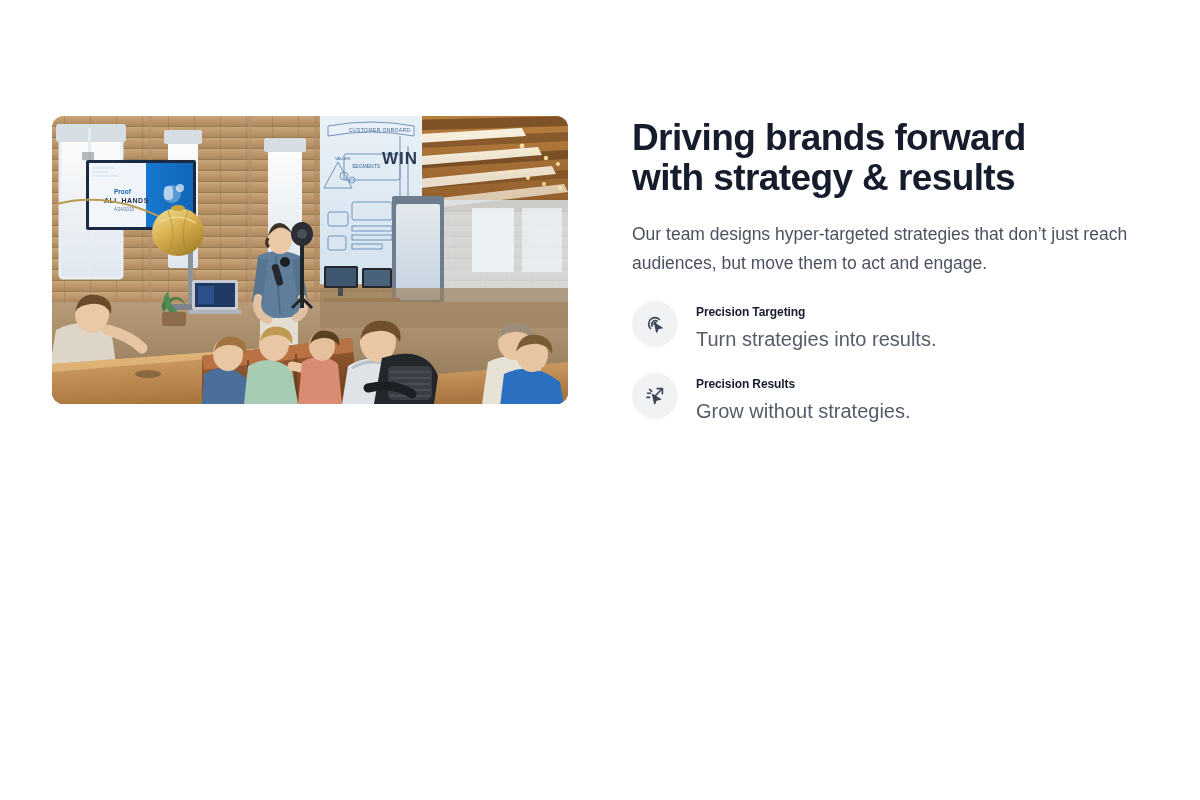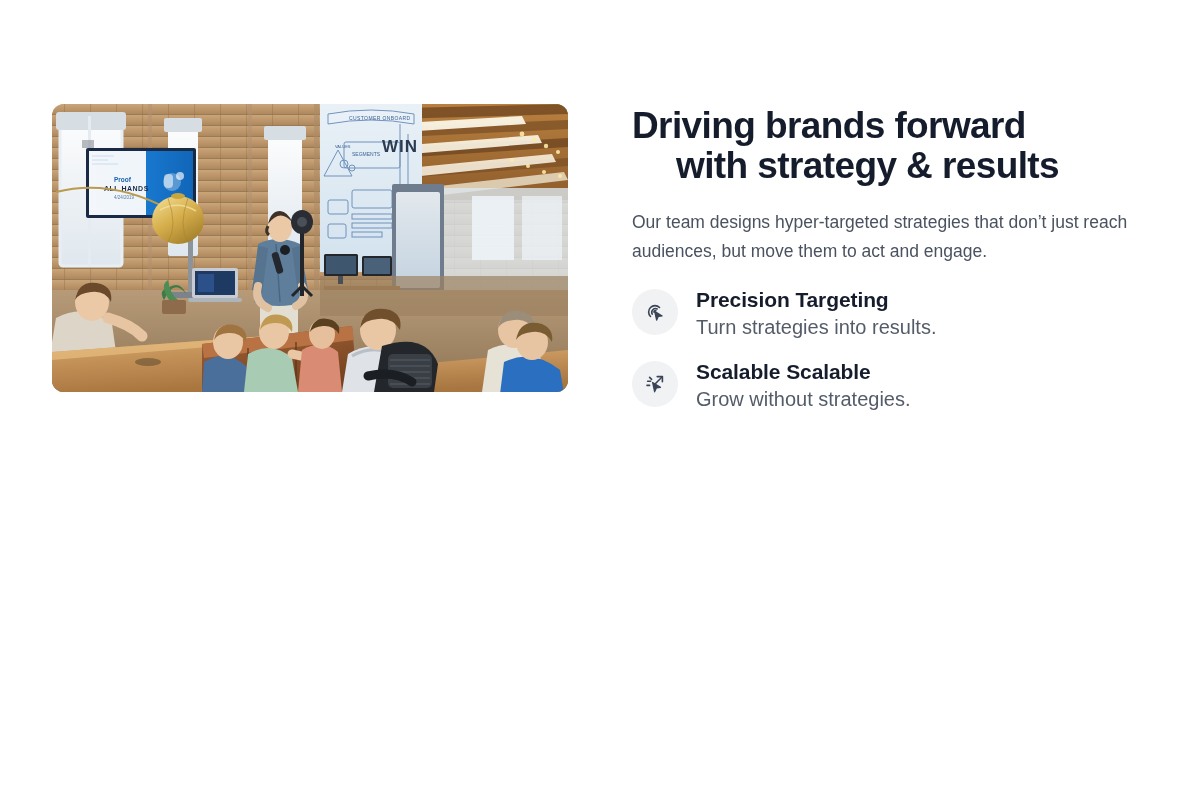--- a/index.html
+++ b/index.html
@@ -18,21 +18,21 @@
     width: 1200px;
     height: 800px;
     background: #ffffff;
     overflow: hidden;
   }
 
   
   .section {
     position: absolute;
     left: 52px;
-    top: 104px;
+    top: 116px;
     width: 1096px;
     display: flex;
     align-items: flex-start;
     gap: 64px;
   }
 
   
   .media {
     position: relative;
     width: 516px;
@@ -52,21 +52,21 @@
   }
 
   .headline {
     font-size: 37px;
     line-height: 40px;
     font-weight: 700;
     letter-spacing: -0.6px;
     color: #151c2c;
     margin-bottom: 22px;
   }
-  .headline .l2 { display: block; margin-left: 44px; }
+  .headline .l2 { display: block; }
 
   .lede {
     font-size: 17.5px;
     line-height: 29px;
     color: #4a5260;
     margin-bottom: 22px;
     max-width: 516px;
   }
 
   .features {
@@ -90,21 +90,21 @@
     display: flex;
     align-items: center;
     justify-content: center;
     margin-top: 1px;
   }
   .feat-icon svg { display: block; }
 
   .feat-text { padding-top: 1px; }
 
   .feat-title {
-    font-size: 21px;
+    font-size: 12px;
     line-height: 22px;
     font-weight: 700;
     color: #151c2c;
     letter-spacing: -0.1px;
     margin-bottom: 6px;
   }
 
   .feat-desc {
     font-size: 20px;
     line-height: 21px;
@@ -423,21 +423,21 @@
             <svg width="24" height="24" viewBox="0 0 24 24" fill="none" stroke="#3b4456" stroke-width="1.6" stroke-linecap="round" stroke-linejoin="round">
               <path d="M19 5l-8.2 8.2"></path>
               <path d="M14.2 4.6H19.4V9.8"></path>
               <path d="M9.6 10.4l2 9.4 1.8-3.9 4.1-.6z" fill="#3b4456" stroke="#3b4456" stroke-width="1.2"></path>
               <path d="M4.6 9.2h3"></path>
               <path d="M4 13.4h2.6"></path>
               <path d="M6.6 5.4l2 2"></path>
             </svg>
           </span>
           <div class="feat-text">
-            <div class="feat-title">Scalable Scalable</div>
+            <div class="feat-title">Precision Results</div>
             <div class="feat-desc">Grow without strategies.</div>
           </div>
         </div>
 
       </div>
     </div>
 
   </div>
 </div>
 

